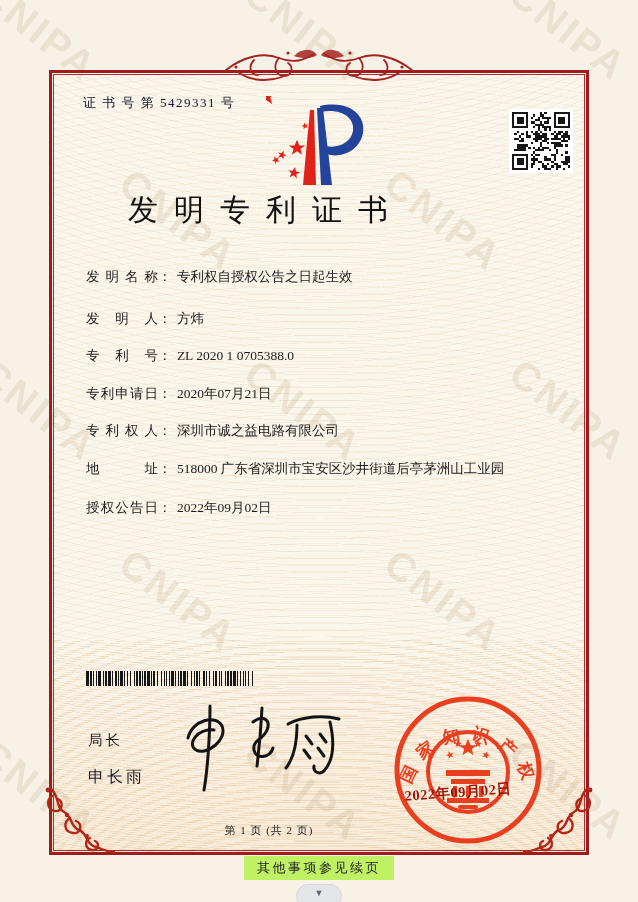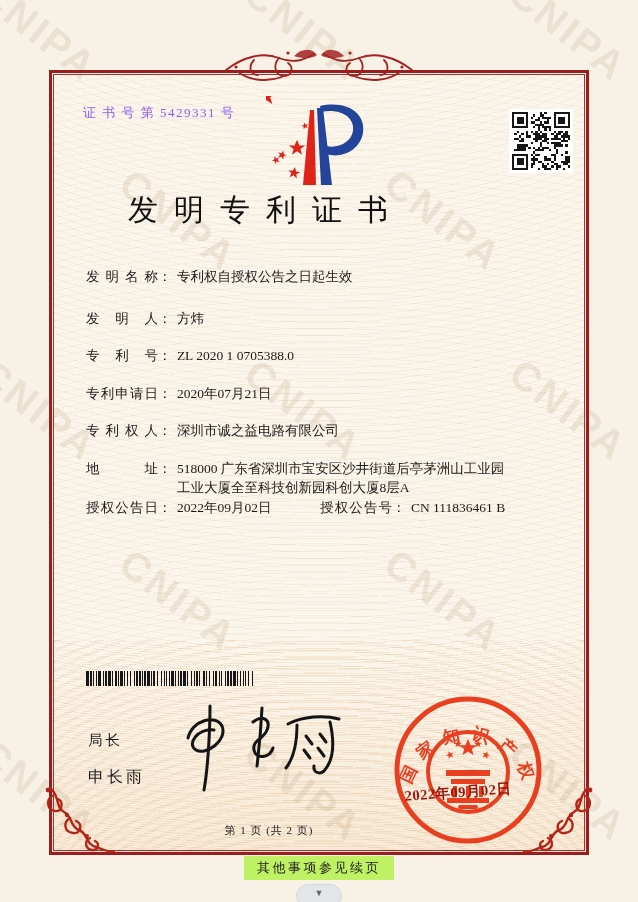--- a/index.html
+++ b/index.html
@@ -32,21 +32,21 @@
     color:rgba(185,163,130,0.22);transform:rotate(38deg);white-space:nowrap;
   }
   
   .frame{
     left:49px;top:70px;width:540px;height:785px;z-index:2;
     border:3px solid #9b1d1d;box-sizing:border-box;
   }
   .frame::after{content:"";position:absolute;inset:1px;border:1px solid #a83030;}
   .ornament{z-index:2;}
   
-  .cert-no{left:83px;top:104px;font-size:13px;letter-spacing:1.5px;color:#8b5cf6;z-index:3;}
+  .cert-no{left:83px;top:94px;font-size:13px;letter-spacing:1.5px;color:#0f172a;z-index:3;}
   .logo{left:266px;top:96px;z-index:3;}
   .qr-bg{left:509px;top:109px;width:64px;height:64px;background:#fff;z-index:3;}
   .qr{left:512px;top:112px;z-index:3;}
   .title{
     left:0;top:190px;width:516px;text-align:center;z-index:3;
     font-size:30px;font-weight:400;letter-spacing:16px;text-indent:16px;color:#111;
   }
   
   .f-row{position:absolute;left:86px;right:64px;z-index:3;font-size:13.5px;line-height:19px;}
   .f-label{display:inline-block;width:72px;text-align:justify;text-align-last:justify;vertical-align:top;}
@@ -174,30 +174,25 @@
   <div class="f-value">2020年07月21日</div>
 </div>
 <div class="f-row r5">
   <span class="f-label">专利权人</span><span class="f-colon">：</span>
   <div class="f-value">深圳市诚之益电路有限公司</div>
 </div>
 <div class="f-row r6">
   <span class="f-label">地址</span><span class="f-colon">：</span>
   <div class="f-value">
     <div>518000 广东省深圳市宝安区沙井街道后亭茅洲山工业园</div>
-    <div>工业大厦全至科技创新园科创大厦8层A</div>
   </div>
 </div>
 <div class="f-row r7">
   <span class="f-label">授权公告日</span><span class="f-colon">：</span>
   <div class="f-value">2022年09月02日</div>
-  <div class="pair2">
-    <span class="f-label">授权公告号</span><span class="f-colon">：</span>
-    <div class="f-value">CN 111836461 B</div>
-  </div>
 </div>
 
 <div class="abs law">
 </div>
 
 <svg class="abs barcode" width="170" height="15" viewBox="0 0 170 15">
   <g id="bars" fill="#161616">
       <rect x="0" y="0" width="3" height="15"></rect>
       <rect x="4" y="0" width="2" height="15"></rect>
       <rect x="7" y="0" width="1" height="15"></rect>

